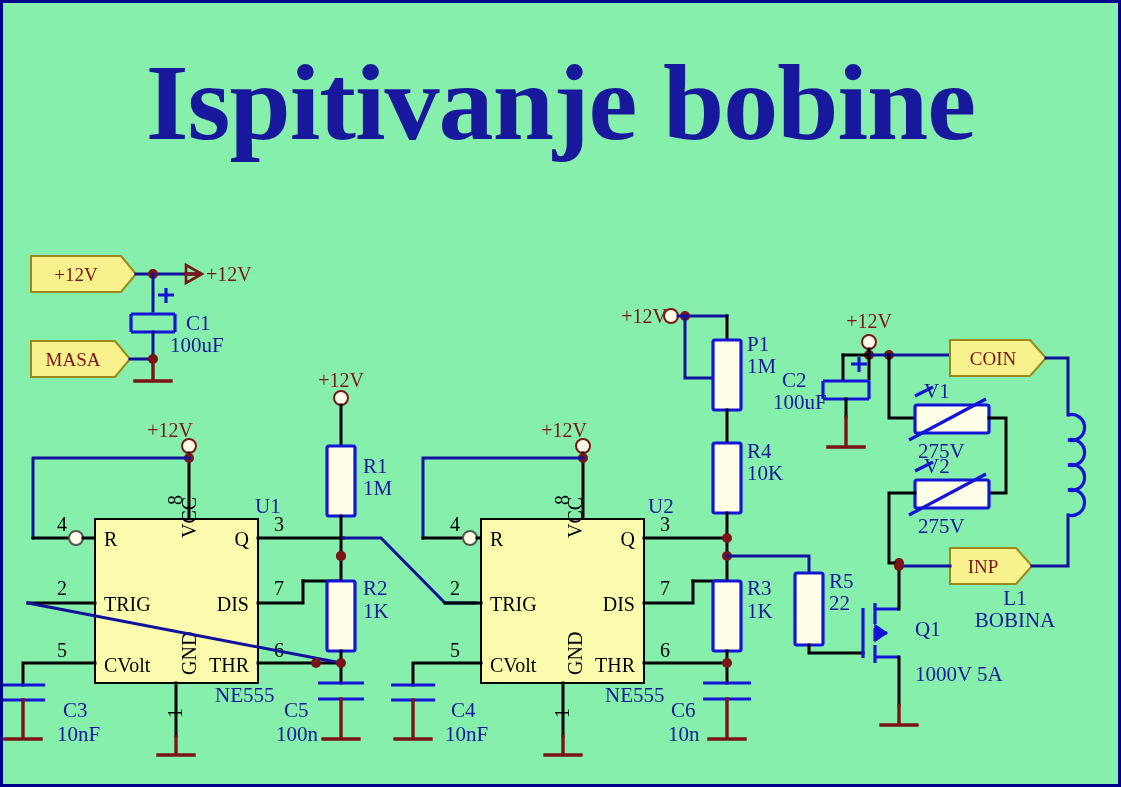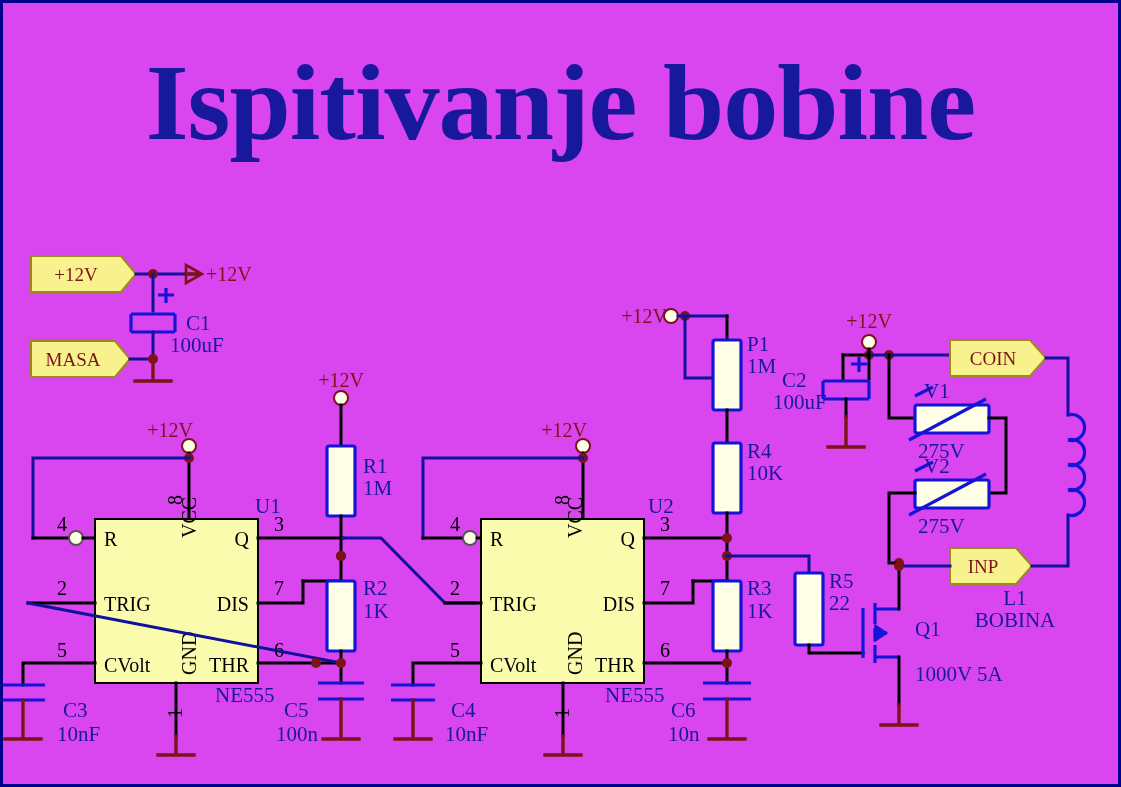--- a/index.html
+++ b/index.html
@@ -1,20 +1,20 @@
 <!DOCTYPE html>
 <html><head>
 <meta charset="utf-8">
 <style>
   html,body{margin:0;padding:0;background:#ffffff;}
   body{font-family:"Liberation Serif", serif;}
   #page{
     position:relative;
     width:1121px;height:787px;
-    background:#d946ef;
+    background:#86efac;
     box-sizing:border-box;
     border:3px solid #00008B;
     overflow:hidden;
   }
   #title{
     position:absolute;
     left:0;right:0;top:46px;
     text-align:center;
     font-family:"Liberation Serif", serif;
     font-weight:bold;

